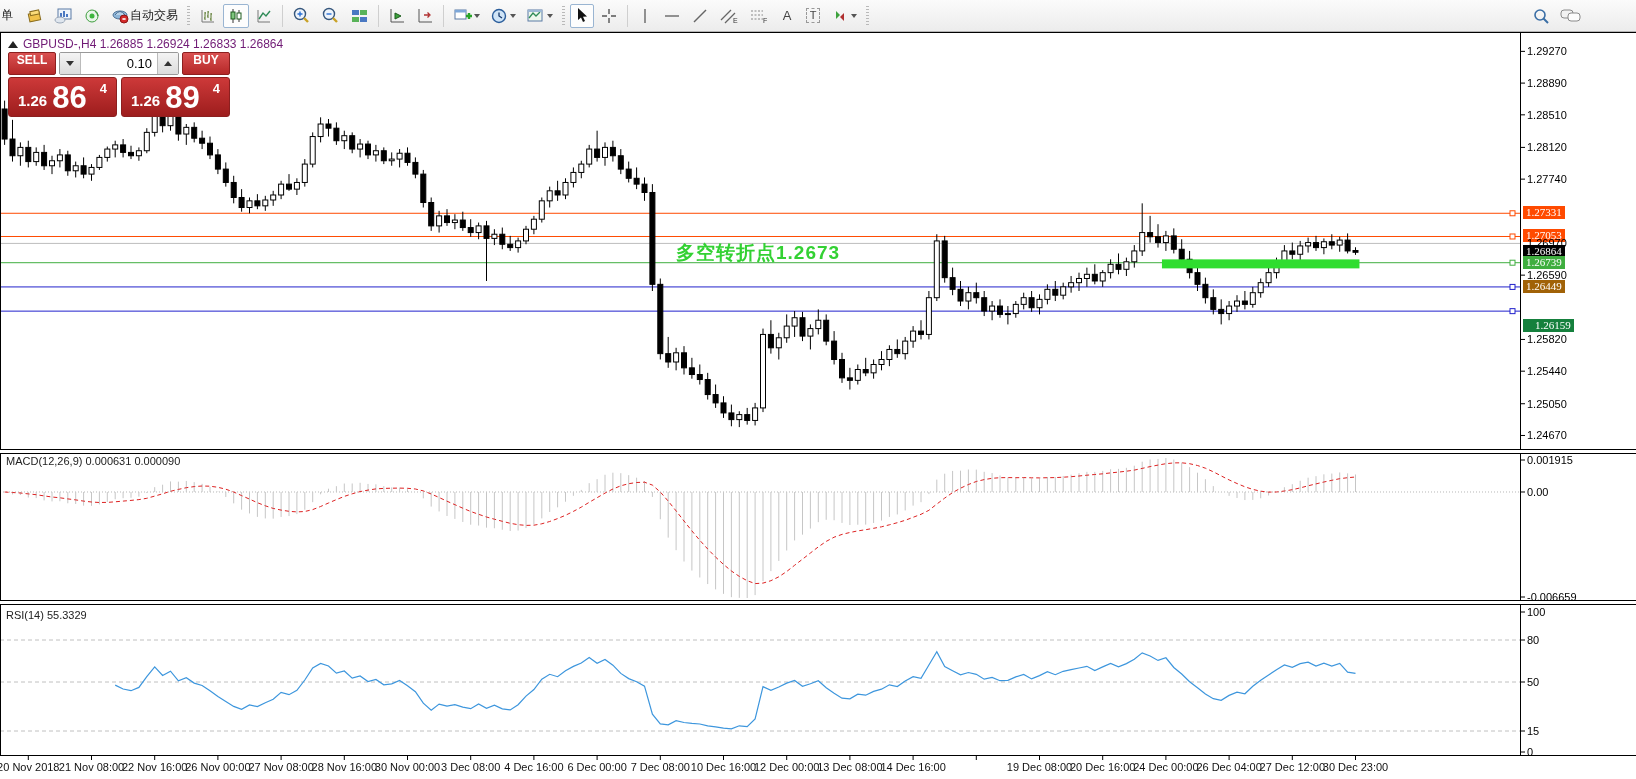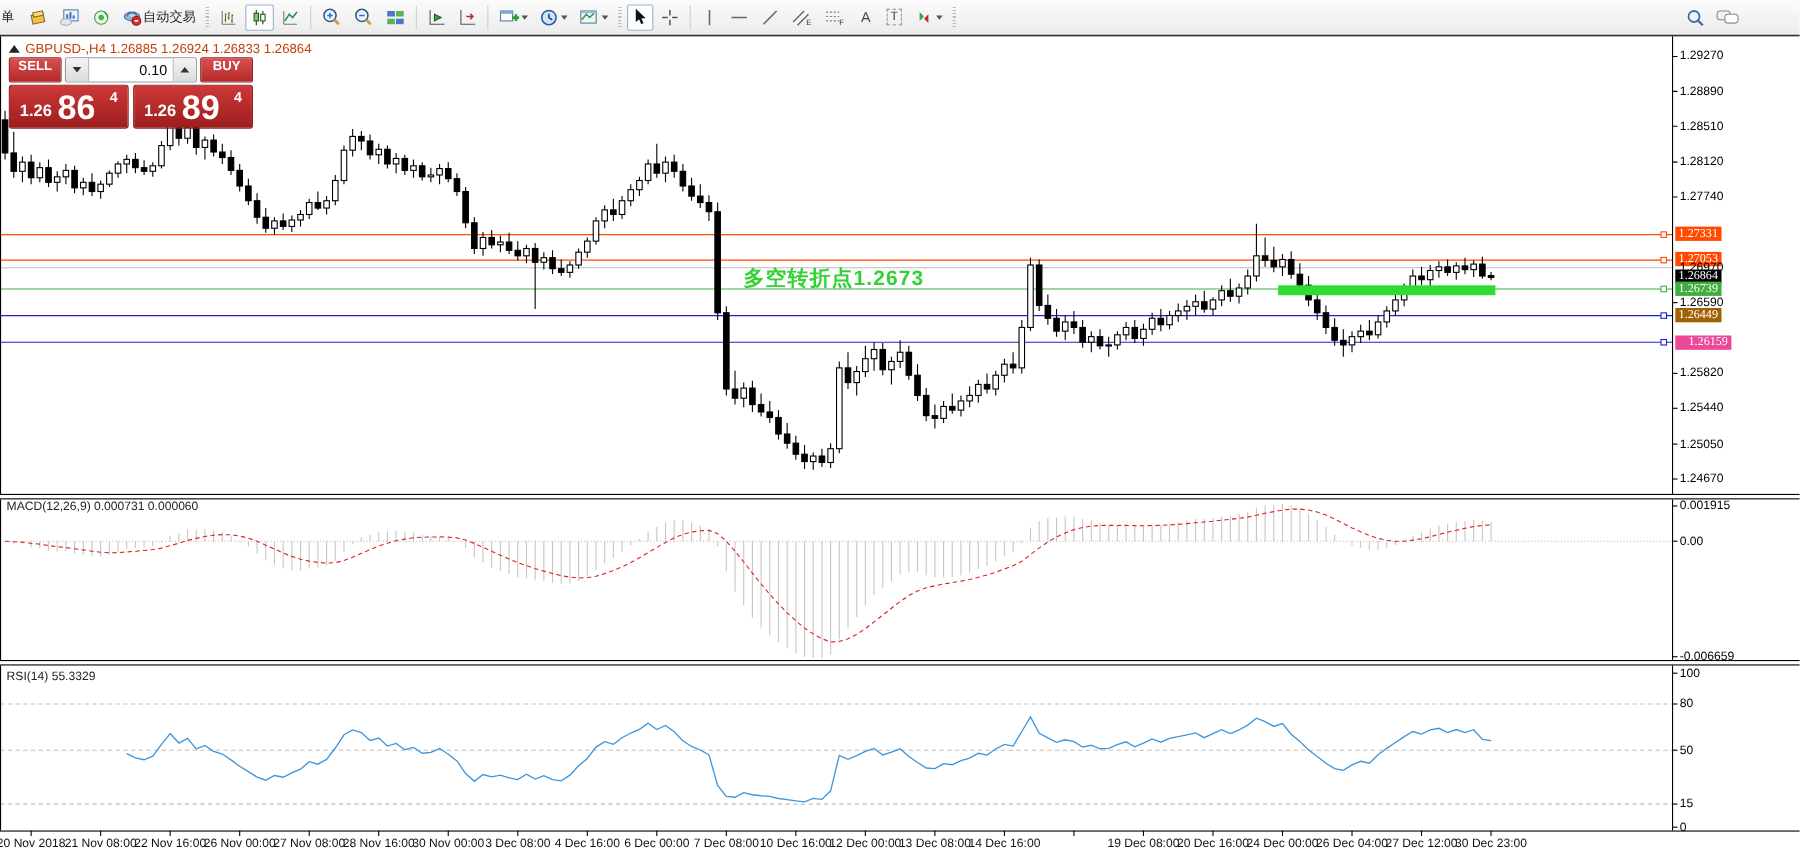--- a/index.html
+++ b/index.html
@@ -23,21 +23,21 @@
   .tfbtn{height:22px;min-width:25px;padding:0 4px;font-size:11px;color:#444;
     display:flex;align-items:center;justify-content:center;border:1px solid transparent;border-radius:2px;}
   .tfbtn.active{border:1px solid #9ab5d2;background:#fdfdfd;color:#222;}
   .tb-right{margin-left:auto;display:flex;align-items:center;gap:10px;margin-right:52px;}
   
   #chart{position:absolute;top:32px;left:0;width:1636px;height:747px;background:#fff;}
   #plot{position:absolute;top:0;left:0;}
   .frame{position:absolute;background:#000;}
   .sep{position:absolute;left:0;width:1636px;height:5px;border-top:1px solid #000;
     border-bottom:1px solid #000;background:#fff;}
-  .title{position:absolute;left:8px;top:5px;font-size:12px;color:#c2410c;display:flex;align-items:center;gap:5px;}
+  .title{position:absolute;left:8px;top:5px;font-size:12px;color:#701a75;display:flex;align-items:center;gap:5px;}
   .collapse{width:0;height:0;border-left:5px solid transparent;border-right:5px solid transparent;
     border-bottom:7px solid #222;}
   .plabel{position:absolute;left:6px;font-size:11px;color:#222;}
   .ax{position:absolute;left:1527px;font-size:11px;color:#000;line-height:13px;transform:translateY(-6px);}
   .badge{position:absolute;left:1523px;font-size:11px;line-height:13px;padding:0 3px;color:#fff;
     transform:translateY(-7px);white-space:nowrap;font-family:Liberation Serif, serif;}
   .tl{position:absolute;top:729px;font-size:11px;color:#111;transform:translateX(-50%);white-space:nowrap;}
   .annotation{position:absolute;font-weight:bold;font-size:19px;letter-spacing:1px;white-space:nowrap;}
   
   .tpanel{position:absolute;left:8px;top:20px;width:222px;}
@@ -878,41 +878,41 @@
       <div class="tile">
         <span class="base">1.26</span>
         <span class="big">89</span>
         <span class="sup">4</span>
       </div>
     </div>
   </div>
 
   <div class="annotation" id="annotation" style="left: 676px; top: 208px; color: rgb(51, 209, 51);">多空转折点1.2673</div>
 
-  <div class="plabel" style="top:423px;">MACD(12,26,9) 0.000731 0.000060</div>
+  <div class="plabel" style="top:423px;">MACD(12,26,9) 0.000631 0.000090</div>
   <div class="plabel" style="top:577px;">RSI(14) 55.3329</div>
 
   <div id="axisLabels">
       <div class="ax" style="top: 19.37px;">1.29270</div>
       <div class="ax" style="top: 51.1px;">1.28890</div>
       <div class="ax" style="top: 82.83px;">1.28510</div>
       <div class="ax" style="top: 115.395px;">1.28120</div>
       <div class="ax" style="top: 147.125px;">1.27740</div>
       <div class="ax" style="top: 243.15px;">1.26590</div>
       <div class="ax" style="top: 307.445px;">1.25820</div>
       <div class="ax" style="top: 339.175px;">1.25440</div>
       <div class="ax" style="top: 371.74px;">1.25050</div>
       <div class="ax" style="top: 403.47px;">1.24670</div>
       <div class="badge" style="top: 181.276px; background: rgb(255, 74, 0);">1.27331</div>
       <div class="badge" style="top: 204.489px; background: rgb(255, 74, 0);">1.27053</div>
       <div class="ax" style="top: 211.42px;">1.26970</div>
       <div class="badge" style="top: 220.271px; background: rgb(0, 0, 0);">1.26864</div>
       <div class="badge" style="top: 230.708px; background: rgb(63, 174, 63);">1.26739</div>
       <div class="badge" style="top: 254.923px; background: #a16207;">1.26449</div>
-      <div class="badge" style="top: 280px; background: #ec4899; padding-left: 12px;">1.26159</div>
+      <div class="badge" style="top: 294px; background: #15803d; padding-left: 12px;">1.26159</div>
       <div class="ax" style="top: 428px;">0.001915</div>
       <div class="ax" style="top: 459.989px;">0.00</div>
       <div class="ax" style="top: 565px;">-0.006659</div>
       <div class="ax" style="top: 580px;">100</div>
       <div class="ax" style="top: 608px;">80</div>
       <div class="ax" style="top: 650px;">50</div>
       <div class="ax" style="top: 699px;">15</div>
       <div class="ax" style="top: 720px;">0</div>
     </div>
   <div id="timeLabels">

